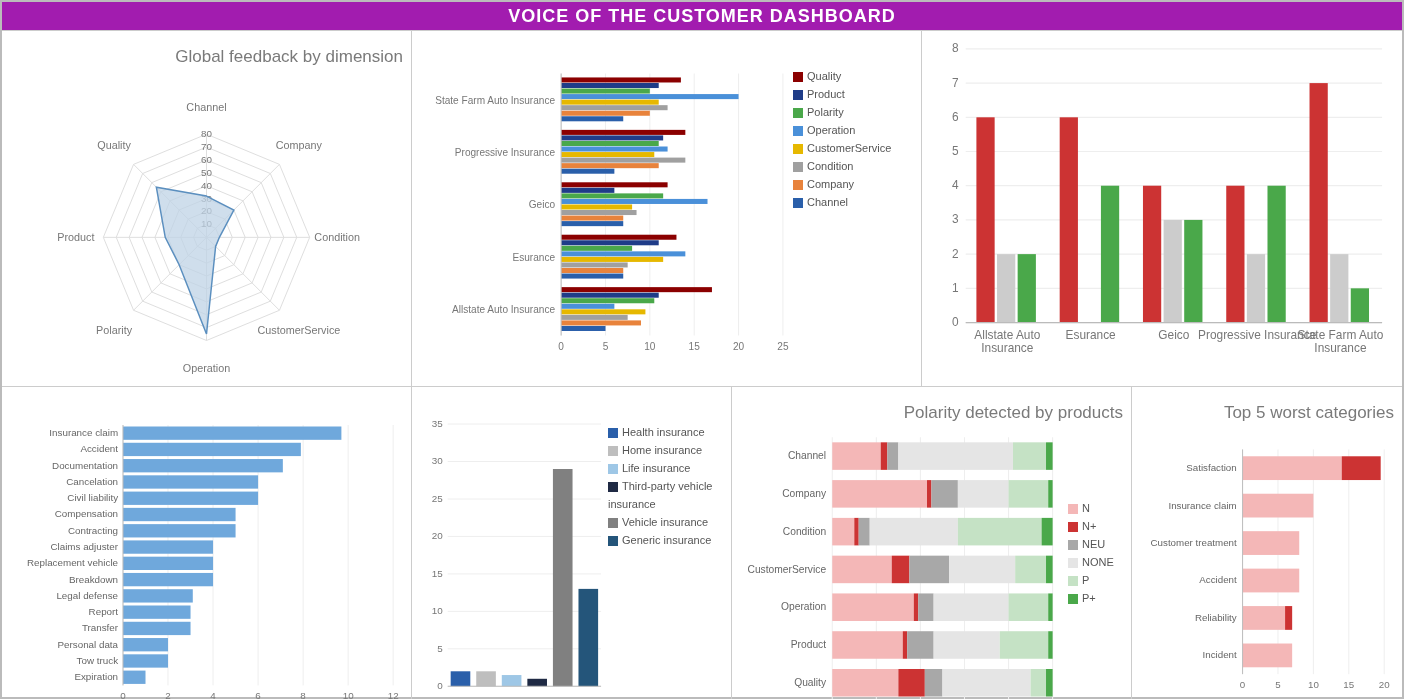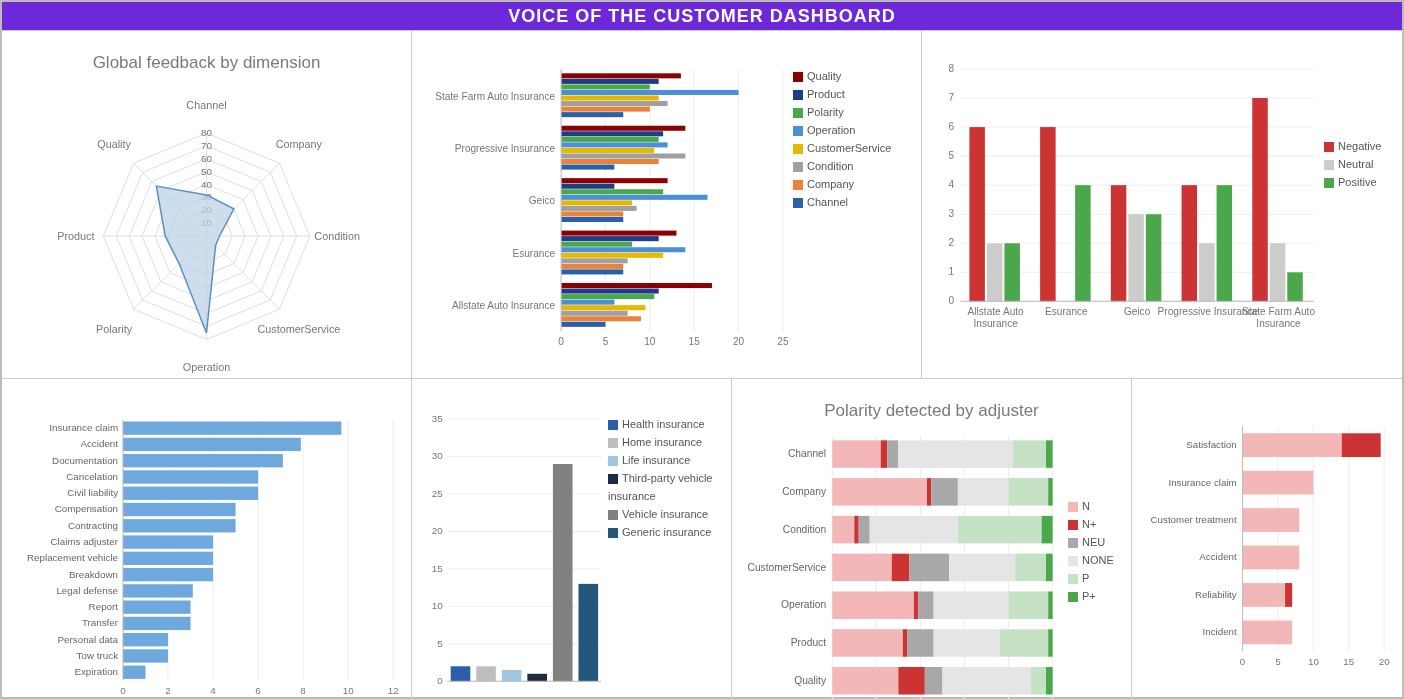--- a/index.html
+++ b/index.html
@@ -1,21 +1,21 @@
 <!DOCTYPE html>
 <html><head>
 <meta charset="utf-8">
 <style>
   html,body{margin:0;padding:0;font-family:"Segoe UI",Arial,sans-serif;font-size:12px;color:#555;background:#fff}
   .page{width:1404px;height:699px;border:2px solid #bbb;box-sizing:border-box;position:relative;display:flex;flex-direction:column}
-  .title-bar{background:#6d28d9;color:#fff;font-weight:bold;text-align:center;font-size:18px;height:28px;line-height:28px;letter-spacing:1px}
+  .title-bar{background:#a21caf;color:#fff;font-weight:bold;text-align:center;font-size:18px;height:28px;line-height:28px;letter-spacing:1px}
   .row{display:flex;flex:1;border-top:1px solid #ccc}
   .panel{border-right:1px solid #ccc;padding:6px 8px 4px;box-sizing:border-box;display:flex;flex-direction:column}
   .panel:last-child{border-right:none}
-  .panel-title{text-align:center;font-size:17px;color:#7a7a7a;margin:16px 0 6px}
+  .panel-title{text-align:right;font-size:17px;color:#7a7a7a;margin:10px 0 6px}
   .chart{flex:1;position:relative}
   .legend{font-size:11px;line-height:18px}
   .legend .sw{display:inline-block;width:10px;height:10px;margin-right:4px;vertical-align:middle}
   .tick{font-size:10px;fill:#777}
   .axis{stroke:#bbb}
   .cat{font-size:10px;fill:#666;text-anchor:end}
   .gridline{stroke:#eee}
 </style>
 </head>
 <body>
@@ -177,25 +177,20 @@
             <rect x="266.3333333333333" y="182.5" width="15.333333333333332" height="57.5" fill="#CCCCCC"></rect>
             <rect x="283.6666666666667" y="125" width="15.333333333333332" height="115" fill="#4AA84A"></rect>
             <text x="275" y="254" text-anchor="middle" class="tick">Progressive Insurance</text>
             <rect x="319" y="38.75" width="15.333333333333332" height="201.25" fill="#CC3333"></rect>
             <rect x="336.3333333333333" y="182.5" width="15.333333333333332" height="57.5" fill="#CCCCCC"></rect>
             <rect x="353.6666666666667" y="211.25" width="15.333333333333332" height="28.75" fill="#4AA84A"></rect>
             <text x="345" y="254" text-anchor="middle" class="tick">State Farm Auto</text>
             <text x="345" y="265" text-anchor="middle" class="tick">Insurance</text>
             <line x1="30" y1="240" x2="380" y2="240" class="axis"></line>
           </svg>
-        <div class="legend" id="legend-polcomp" style="width:70px;padding-top:100px">
-            <div><span class="sw" style="background:#CC3333"></span>Negative</div>
-            <div><span class="sw" style="background:#CCCCCC"></span>Neutral</div>
-            <div><span class="sw" style="background:#4AA84A"></span>Positive</div>
-          </div>
       </div>
     </div>
   </div>
 
   <div class="row" style="flex:1">
 
     <div class="panel" style="width:410px">
       <svg class="chart" id="svg-ops" viewBox="0 0 400 290">
           <line x1="115" y1="8" x2="115" y2="273" class="gridline"></line>
           <text x="115" y="287" text-anchor="middle" class="tick">0</text>
@@ -279,21 +274,21 @@
             <div><span class="sw" style="background:#BEBEBE"></span>Home insurance</div>
             <div><span class="sw" style="background:#9EC7E6"></span>Life insurance</div>
             <div><span class="sw" style="background:#1F2A44"></span>Third-party vehicle insurance</div>
             <div><span class="sw" style="background:#808080"></span>Vehicle insurance</div>
             <div><span class="sw" style="background:#24557A"></span>Generic insurance</div>
           </div>
       </div>
     </div>
 
     <div class="panel" style="width:400px">
-      <div class="panel-title">Polarity detected by adjuster</div>
+      <div class="panel-title">Polarity detected by products</div>
       <div style="display:flex;flex:1">
         <svg class="chart" id="svg-poldim" viewBox="0 0 320 290" style="flex:1">
             <line x1="90" y1="8" x2="90" y2="266" class="gridline"></line>
             <text x="90" y="280" text-anchor="middle" class="tick">0%</text>
             <line x1="133" y1="8" x2="133" y2="266" class="gridline"></line>
             <text x="133" y="280" text-anchor="middle" class="tick">20%</text>
             <line x1="176" y1="8" x2="176" y2="266" class="gridline"></line>
             <text x="176" y="280" text-anchor="middle" class="tick">40%</text>
             <line x1="219" y1="8" x2="219" y2="266" class="gridline"></line>
             <text x="219" y="280" text-anchor="middle" class="tick">60%</text>
@@ -356,20 +351,21 @@
             <div><span class="sw" style="background:#CC3333"></span>N+</div>
             <div><span class="sw" style="background:#A8A8A8"></span>NEU</div>
             <div><span class="sw" style="background:#E5E5E5"></span>NONE</div>
             <div><span class="sw" style="background:#C5E2C5"></span>P</div>
             <div><span class="sw" style="background:#4AA84A"></span>P+</div>
           </div>
       </div>
     </div>
 
     <div class="panel" style="flex:1">
+      <div class="panel-title">Top 5 worst categories</div>
       <svg class="chart" id="svg-worst" viewBox="0 0 260 260" style="flex:1">
           <line x1="105" y1="8" x2="105" y2="238" class="gridline"></line>
           <text x="105" y="252" text-anchor="middle" class="tick">0</text>
           <line x1="141.25" y1="8" x2="141.25" y2="238" class="gridline"></line>
           <text x="141.25" y="252" text-anchor="middle" class="tick">5</text>
           <line x1="177.5" y1="8" x2="177.5" y2="238" class="gridline"></line>
           <text x="177.5" y="252" text-anchor="middle" class="tick">10</text>
           <line x1="213.75" y1="8" x2="213.75" y2="238" class="gridline"></line>
           <text x="213.75" y="252" text-anchor="middle" class="tick">15</text>
           <line x1="250" y1="8" x2="250" y2="238" class="gridline"></line>

